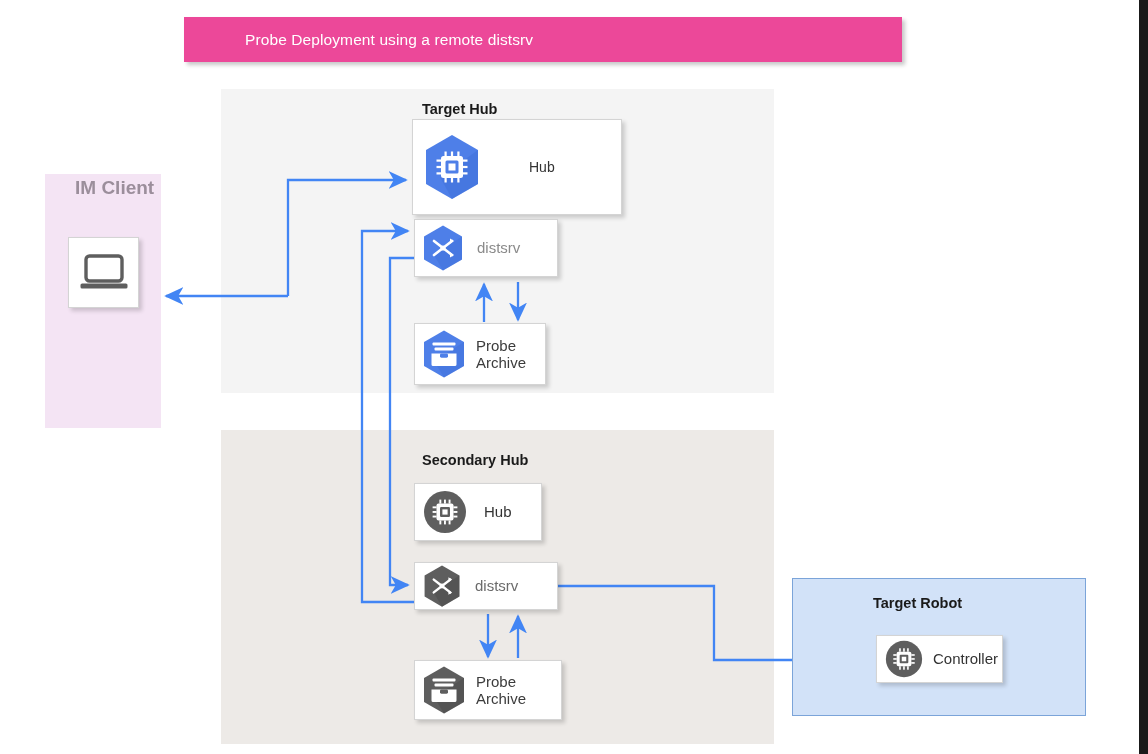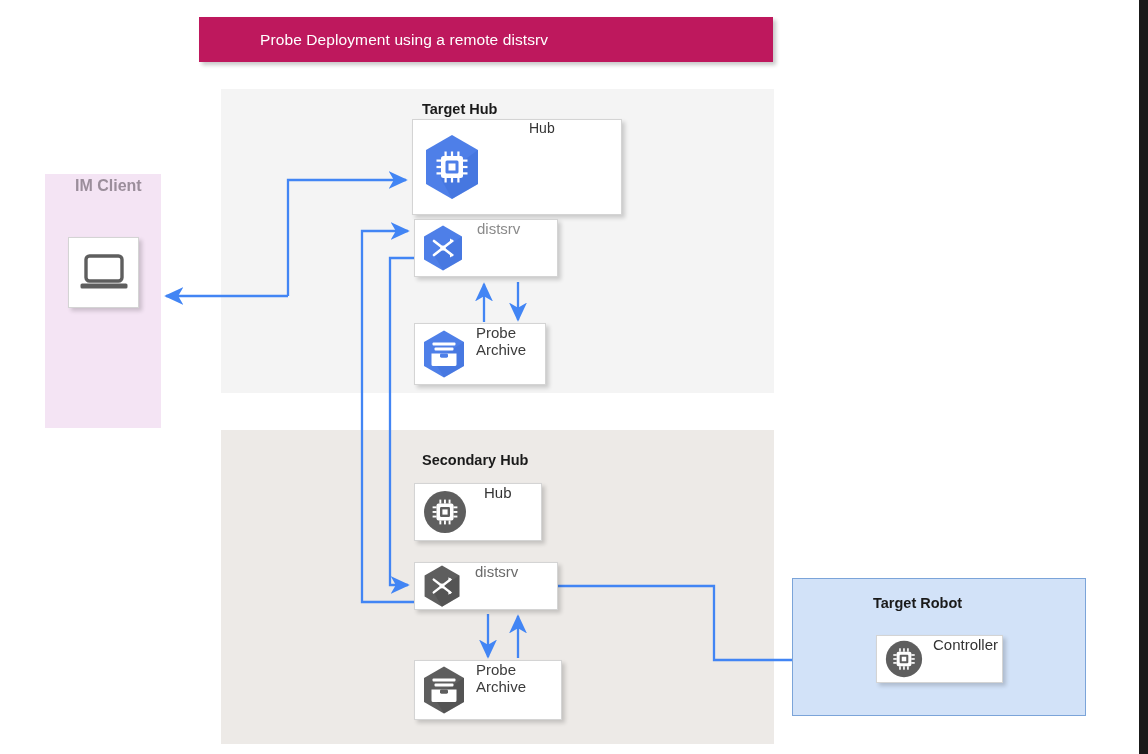--- a/index.html
+++ b/index.html
@@ -17,23 +17,23 @@
   
   .page-edge {
     position: absolute; top: 0; right: 0;
     width: 9px; height: 754px;
     background: #1a1a1a;
   }
 
   
   .title-banner {
     position: absolute;
-    left: 199px; top: 17px;
-    width: 574px; height: 45px;
-    background: #be185d;
+    left: 184px; top: 17px;
+    width: 718px; height: 45px;
+    background: #ec4899;
     box-shadow: 3px 3px 4px rgba(0,0,0,0.22);
     display: flex; align-items: center;
   }
   .title-banner .title-text {
     color: #ffffff;
     font-size: 15.5px;
     margin-left: 61px;
     letter-spacing: .1px;
     white-space: nowrap;
   }
@@ -62,33 +62,34 @@
     border: 1px solid #7BA4D9;
   }
 
   .panel-title {
     position: absolute;
     font-size: 14.5px;
     font-weight: bold;
     color: #1a1a1a;
     white-space: nowrap;
   }
-  .panel-title.soft { color: #9B8E9B; font-size: 16px; }
+  .panel-title.soft { color: #9B8E9B; font-size: 19px; }
   .t-primary   { left: 422px; top: 101px; }
   .t-secondary { left: 422px; top: 452px; }
   .t-imclient  { left: 75px;  top: 177px; }
   .t-robot     { left: 856px; top: 595px; margin-left: 17px; }
 
   
   .node {
     position: absolute;
     background: #ffffff;
     border: 1px solid #D4D4D4;
     box-shadow: 3px 3px 4px rgba(0,0,0,0.17);
     display: flex;
+    align-items: center;
     z-index: 5;
   }
   .node .icon { flex: 0 0 auto; display: flex; align-items: center; justify-content: center; }
   .node .label {
     font-size: 15px;
     color: #3c3c3c;
     line-height: 1.15;
     white-space: pre-line;
   }
 

